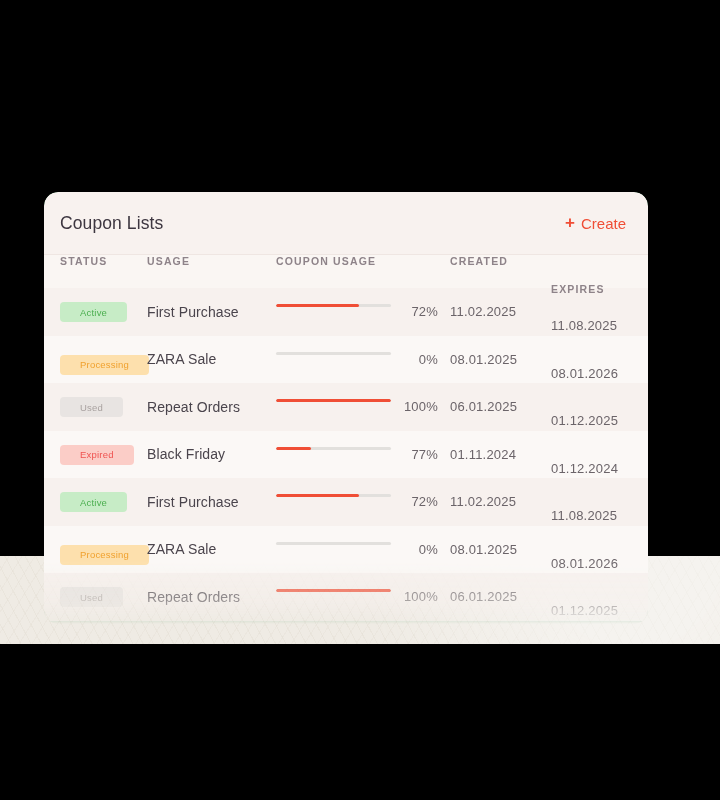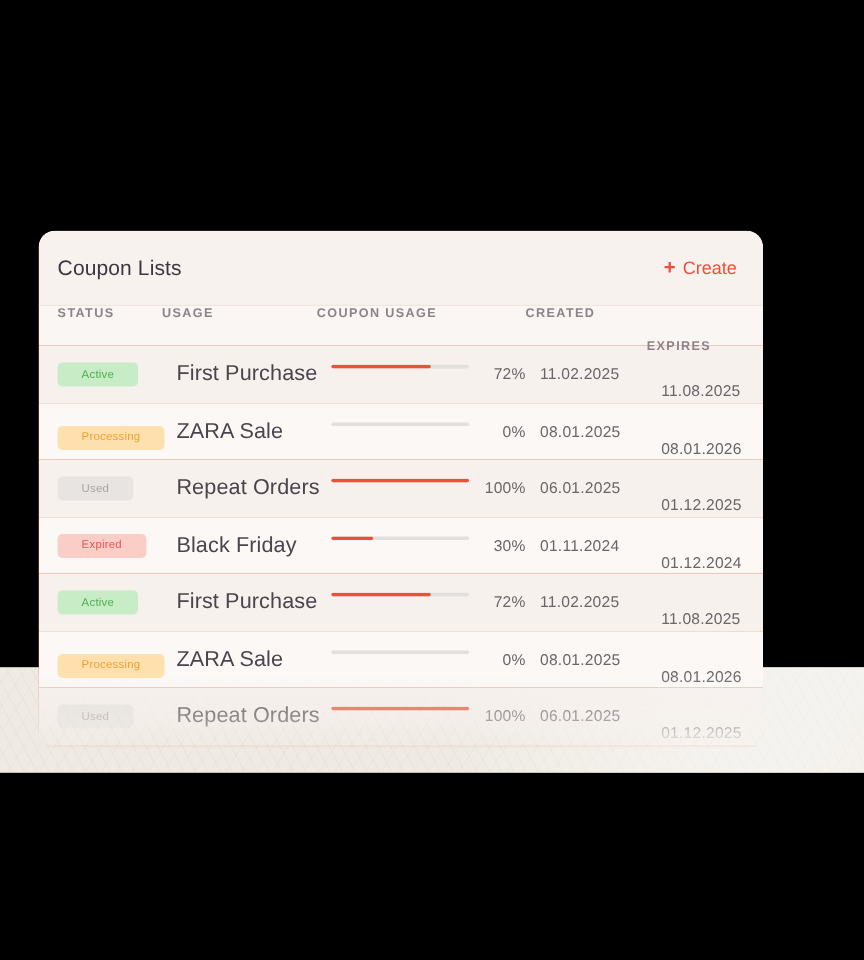--- a/index.html
+++ b/index.html
@@ -32,26 +32,26 @@
     background:
       radial-gradient(circle at 88% 4%, rgba(255,255,255,0.55) 0 14%, rgba(255,255,255,0) 42%),
       repeating-linear-gradient(62deg, rgba(214,206,192,0.30) 0 1px, rgba(214,206,192,0) 1px 9px),
       repeating-linear-gradient(-58deg, rgba(214,206,192,0.22) 0 1px, rgba(214,206,192,0) 1px 11px);
     opacity: .7;
   }
 
   
   #card {
     position: absolute;
-    left: 32px;
+    left: 44px;
     top: 192px;
     width: 604px;
     height: 432px;
     border-radius: 14px;
-    background: #c2410c;
+    background: #15803d;
     overflow: hidden;
     -webkit-mask-image: linear-gradient(to bottom,
         #000 0px, #000 368px, rgba(0,0,0,.55) 408px, rgba(0,0,0,0) 432px);
             mask-image: linear-gradient(to bottom,
         #000 0px, #000 368px, rgba(0,0,0,.55) 408px, rgba(0,0,0,0) 432px);
   }
 
   
   #card-header {
     position: relative;
@@ -133,24 +133,23 @@
     font-size: 9.5px;
     letter-spacing: .2px;
     white-space: nowrap;
   }
   .badge.active     { background: #c7ecc6; color: #4caf50; }
   .badge.processing { background: #fde0ad; color: #f0a12e; margin-top: 11px; }
   .badge.used       { background: #e8e4e2; color: #a9a2a0; text-align: right; }
   .badge.expired    { background: #fbcdc7; color: #ef5350; }
 
   .cell-name {
-    font-size: 18px;
+    font-size: 14px;
     color: #4a444c;
     letter-spacing: .1px;
-    margin-left: 12px;
   }
 
   
   .usage-wrap {
     display: flex;
   }
   .bar-track {
     width: 115px;
     height: 3px;
     border-radius: 2px;
@@ -237,21 +236,21 @@
         <div class="c-created cell-date">06.01.2025</div>
         <div class="c-expires cell-date">01.12.2025</div>
       </div>
       <div class="row plain">
         <div class="c-status"><span class="badge expired">Expired</span></div>
         <div class="c-name cell-name">Black Friday</div>
         <div class="c-usage usage-wrap">
           <div class="bar-track">
             <div class="bar-fill" style="width:30%"></div>
           </div>
-          <div class="pct">30%</div>
+          <div class="pct">77%</div>
         </div>
         <div class="c-created cell-date">01.11.2024</div>
         <div class="c-expires cell-date">01.12.2024</div>
       </div>
       <div class="row alt">
         <div class="c-status"><span class="badge active">Active</span></div>
         <div class="c-name cell-name">First Purchase</div>
         <div class="c-usage usage-wrap">
           <div class="bar-track">
             <div class="bar-fill" style="width:72%"></div>

